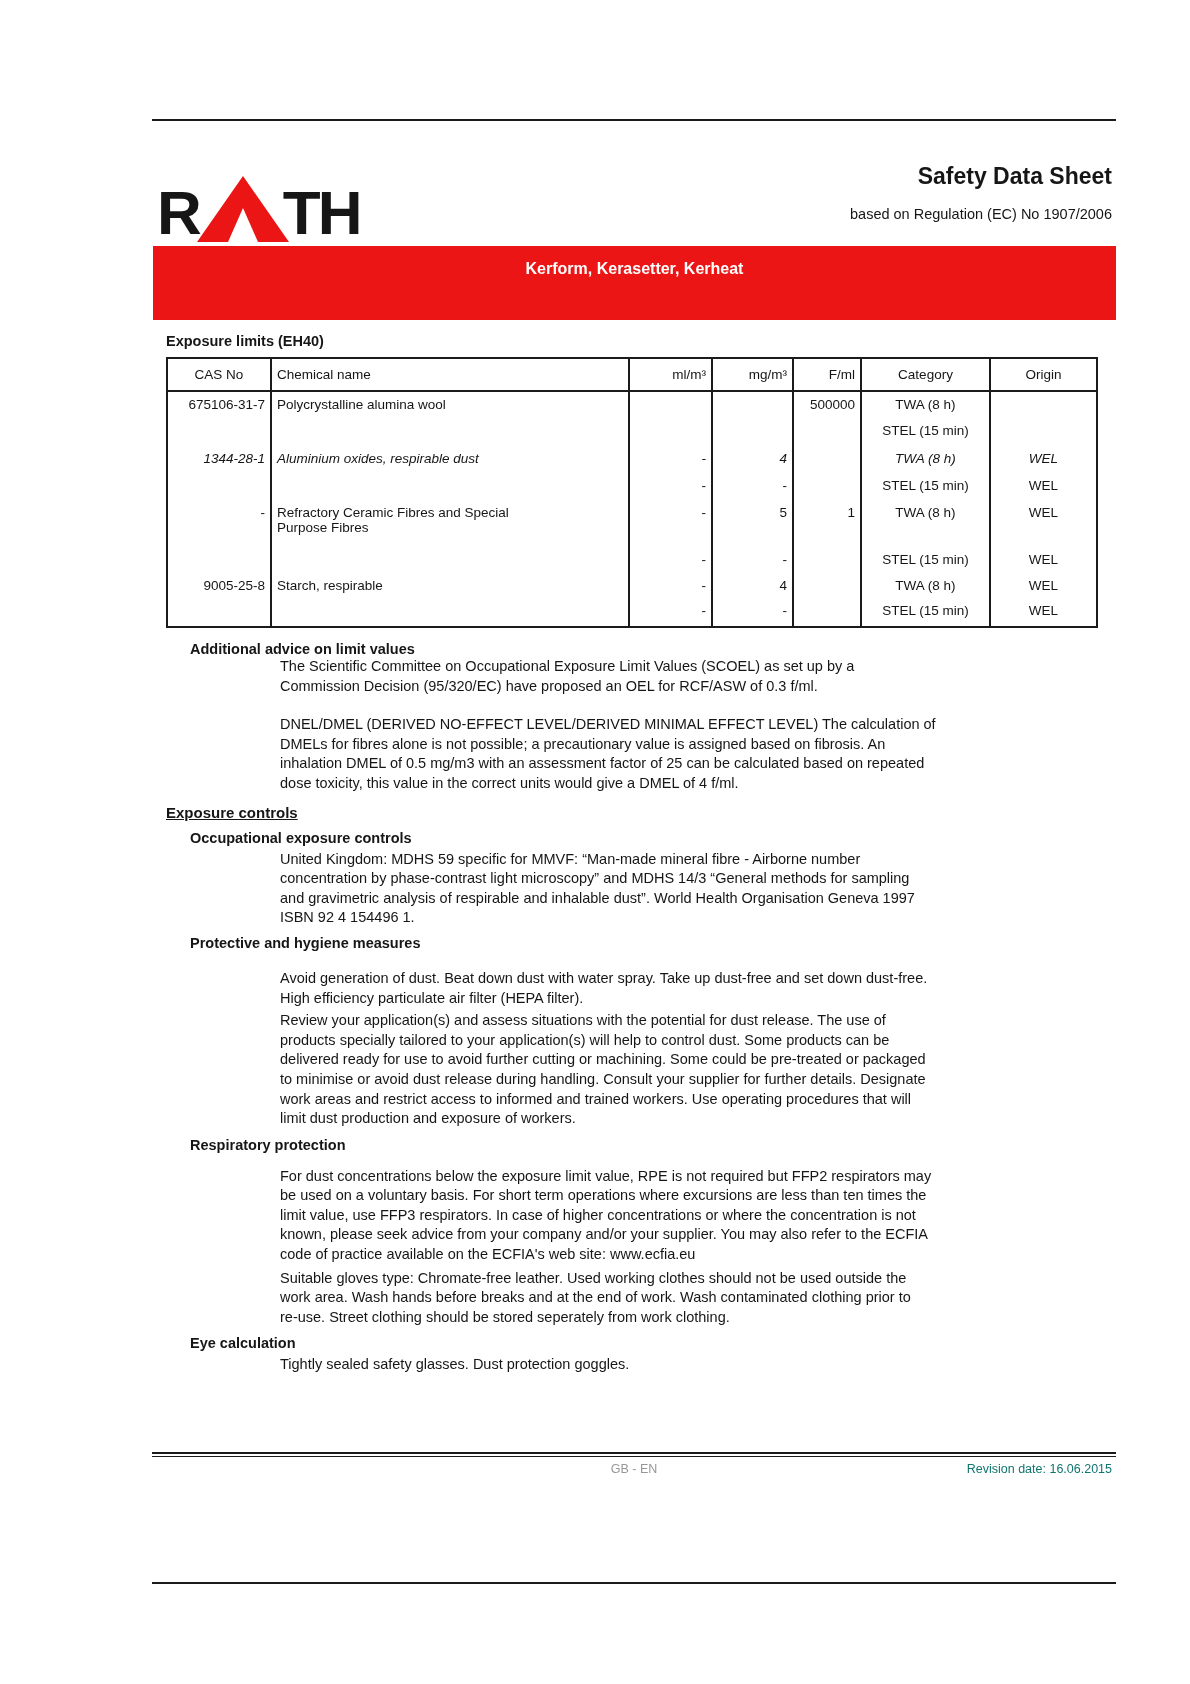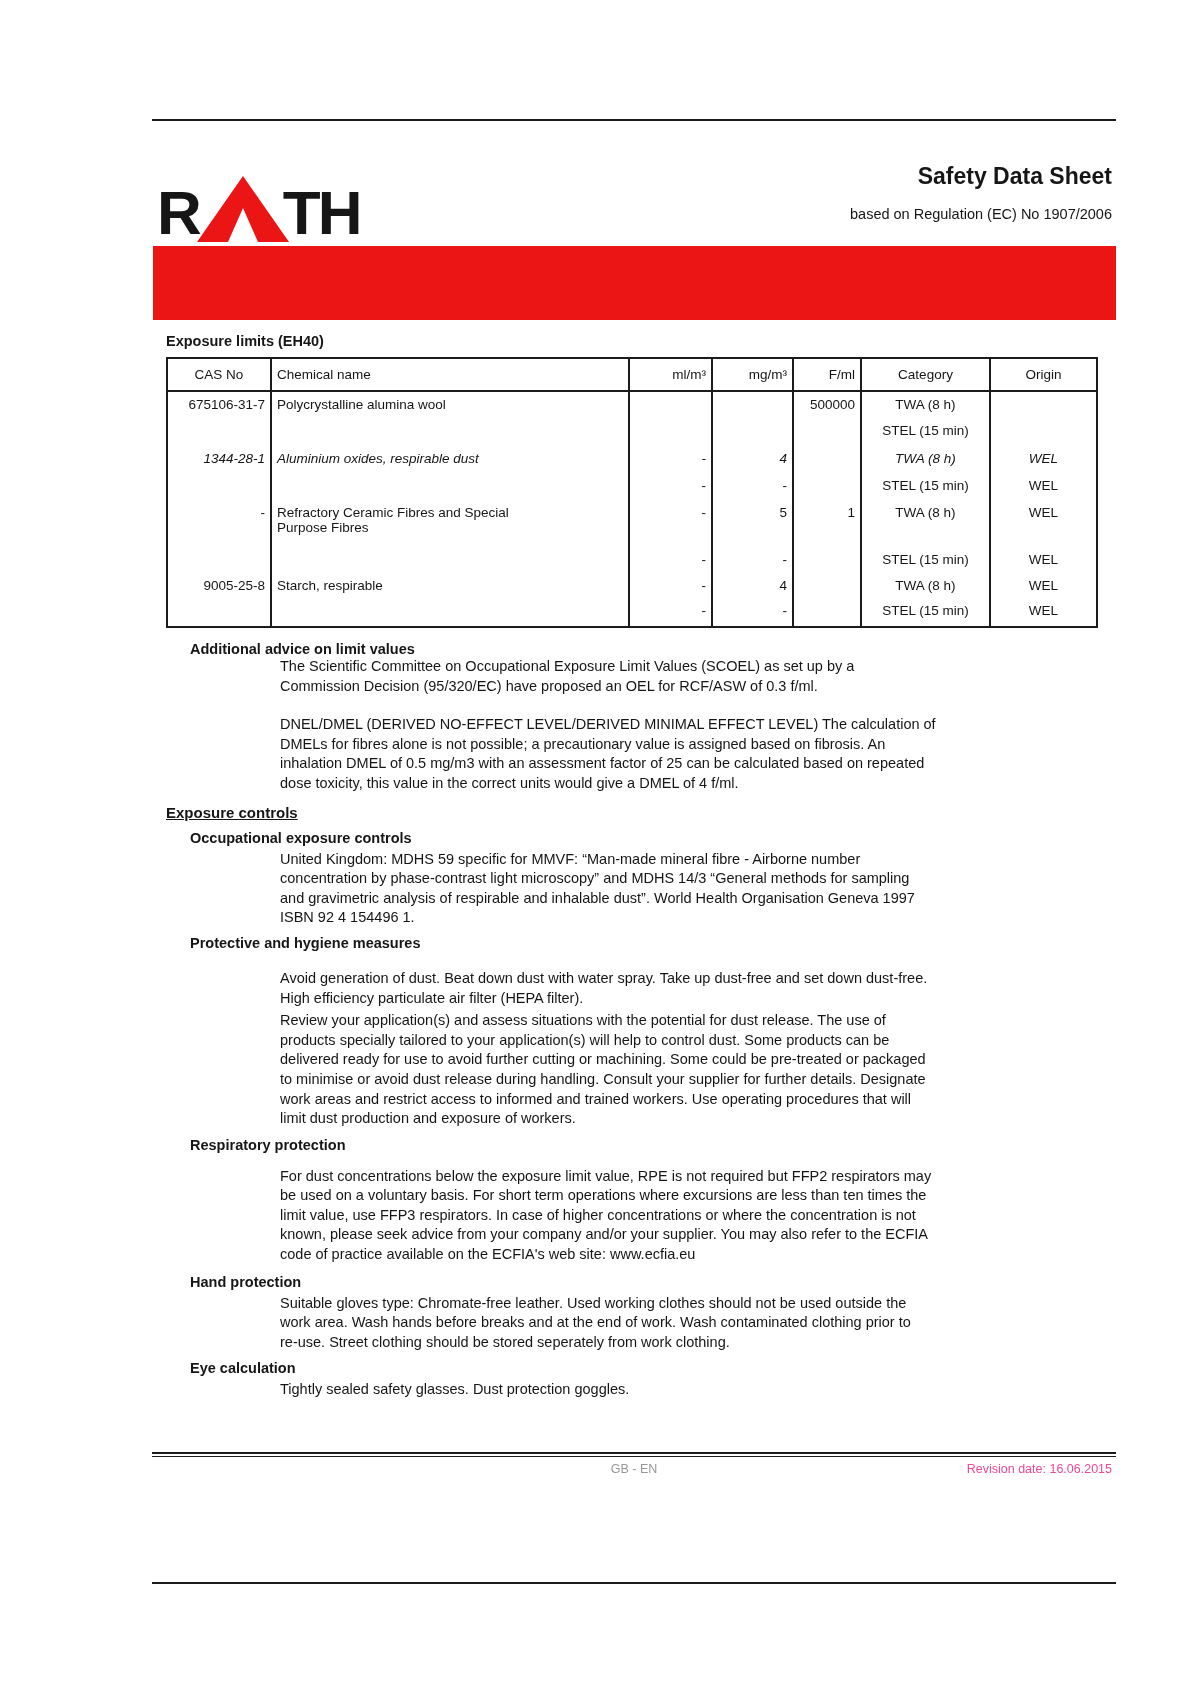--- a/index.html
+++ b/index.html
@@ -40,40 +40,41 @@
   table.limits { border-collapse:collapse; width:930px; table-layout:fixed;
     border:2px solid #1b1b1b; font-size:13.5px; }
   table.limits th { border:2px solid #1b1b1b; font-weight:normal; height:27px; padding:2px 5px; }
   table.limits td { border-left:2px solid #1b1b1b; border-right:2px solid #1b1b1b;
     vertical-align:top; padding:5px 5px 0 5px; white-space:pre-line; }
   .al-l { text-align:left; } .al-c { text-align:center; } .al-r { text-align:right; }
 
   
   .footer-lang { position:absolute; left:152px; width:964px; top:1462px; text-align:center;
     color:#979797; font-size:12.5px; }
-  .footer-rev { position:absolute; right:78px; top:1462px; color:#ec4899; font-size:12.5px; }
+  .footer-rev { position:absolute; right:78px; top:1462px; color:#0f766e; font-size:12.5px; }
 </style>
 </head>
 <body>
 
 <div class="page">
 
   <div class="rule rule-top"></div>
 
   <div class="logo">
     <span class="logo-letter">R</span>
     <svg class="logo-tri" width="92" height="66" viewBox="0 0 92 66">
       <polygon points="46,0 92,66 61,66 46,32 31,66 0,66" fill="#EC1515"></polygon>
     </svg>
     <span class="logo-letter">TH</span>
   </div>
   <div class="sds-title">Safety Data Sheet</div>
   <div class="sds-subtitle">based on Regulation (EC) No 1907/2006</div>
 
   <div class="banner">
+    <div class="banner-title">Kerform, Kerasetter, Kerheat</div>
   </div>
 
   <div class="content">
 
     <div class="h1">Exposure limits (EH40)</div>
 
     <table class="limits" id="limits-table">
         <colgroup>
           <col style="width: 104px;">
           <col style="width: 358px;">
@@ -197,21 +198,20 @@
 work areas and restrict access to informed and trained workers. Use operating procedures that will
 limit dust production and exposure of workers.</div>
 
     <div class="h2" style="margin-top:8px;">Respiratory protection</div>
     <div class="para" style="margin-top:14px;">For dust concentrations below the exposure limit value, RPE is not required but FFP2 respirators may
 be used on a voluntary basis. For short term operations where excursions are less than ten times the
 limit value, use FFP3 respirators. In case of higher concentrations or where the concentration is not
 known, please seek advice from your company and/or your supplier.  You may also refer to the ECFIA
 code of practice available on the ECFIA's web site: www.ecfia.eu</div>
 
-    <div class="h2" style="margin-top:9px;">Hand protection</div>
     <div class="para" style="margin-top:4px;">Suitable gloves type: Chromate-free leather. Used working clothes should not be used outside the
 work area. Wash hands before breaks and at the end of work. Wash contaminated clothing prior to
 re-use. Street clothing should be stored seperately from work clothing.</div>
 
     <div class="h2" style="margin-top:8px;">Eye calculation</div>
     <div class="para" style="margin-top:4px;">Tightly sealed safety glasses. Dust protection goggles.</div>
 
   </div>
 
   <div class="footer-double-rule"></div>

